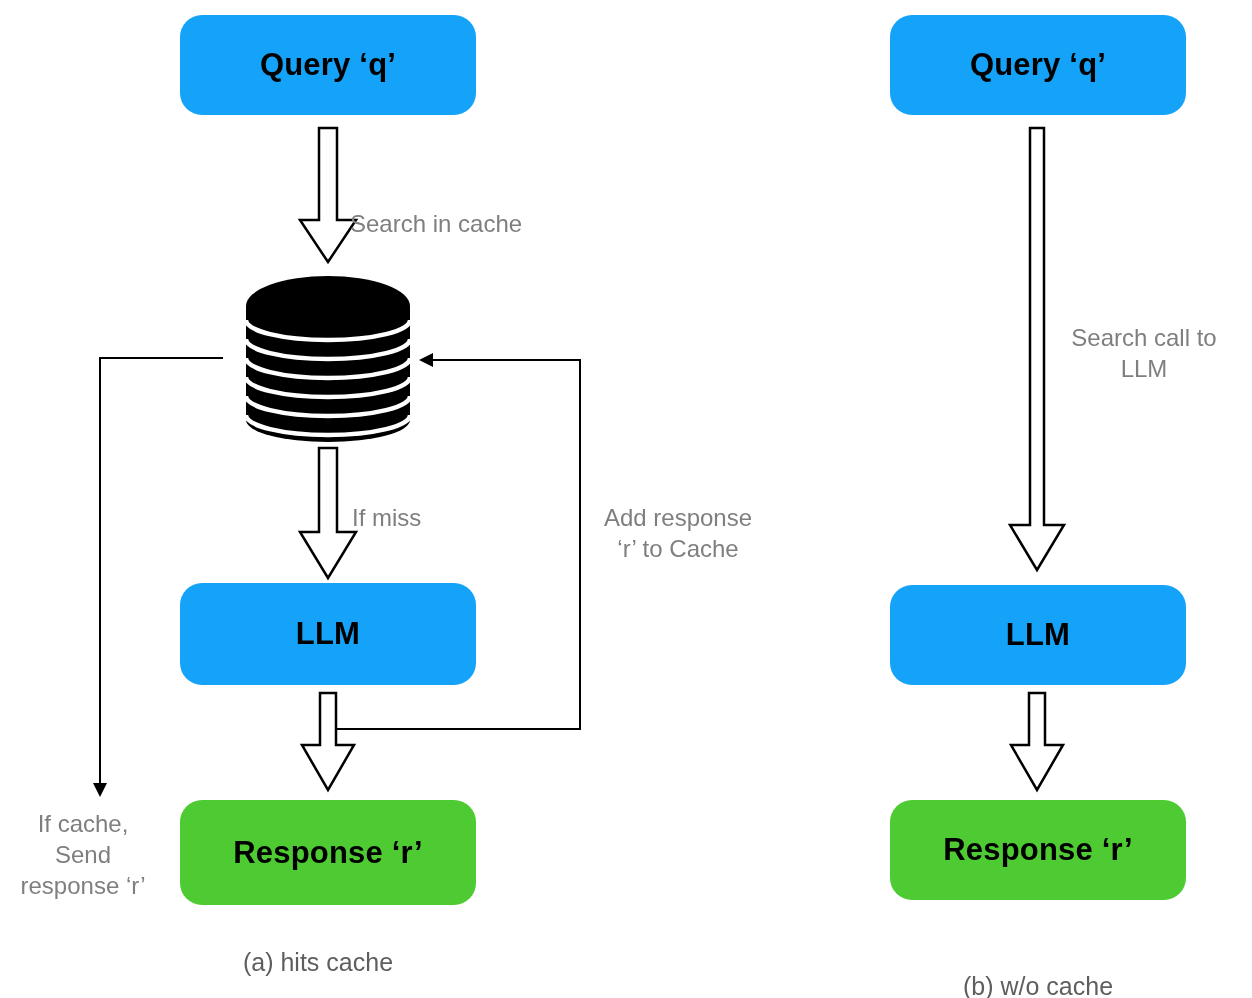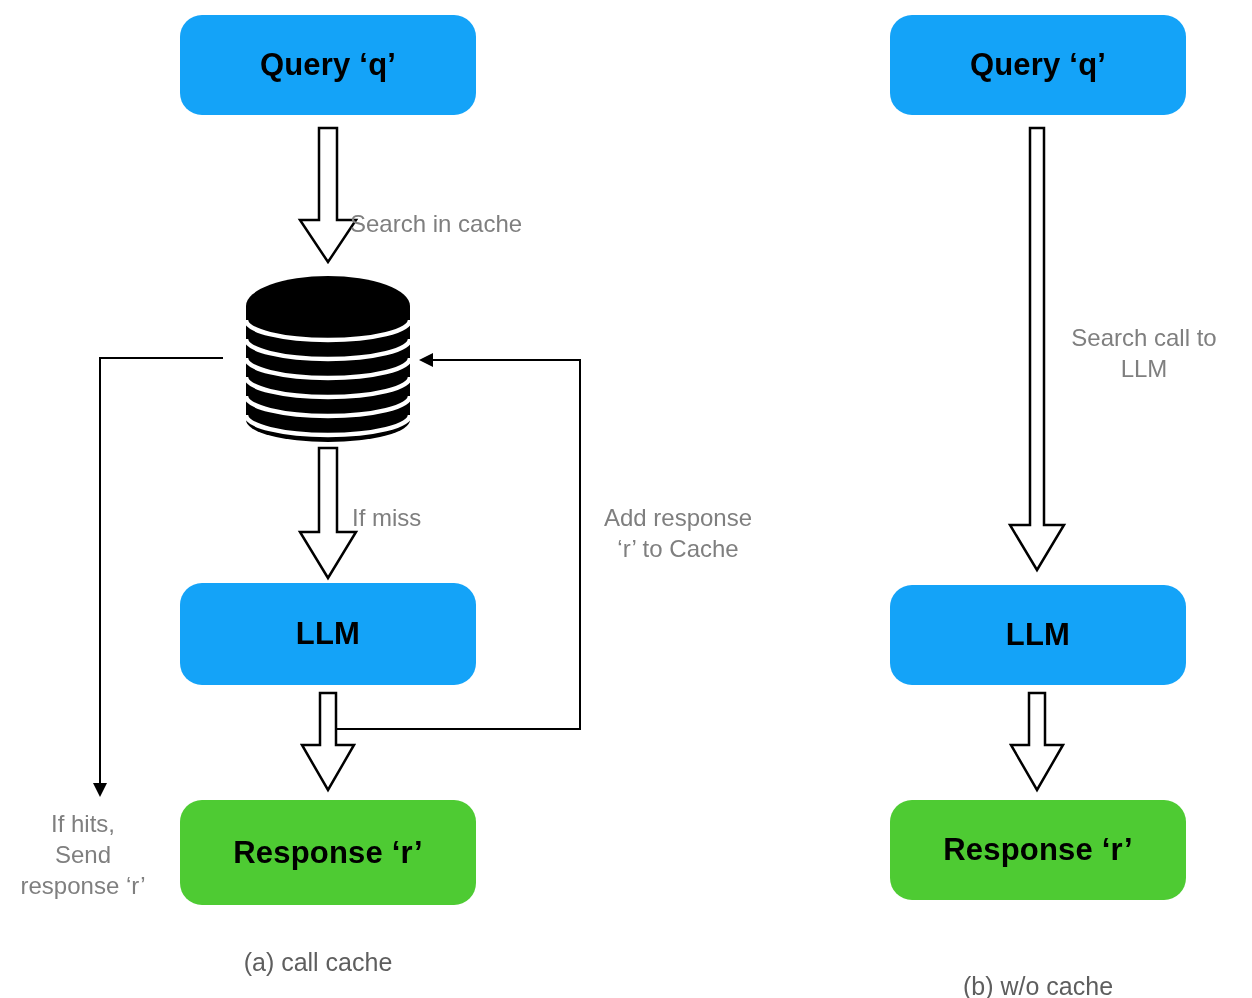--- a/index.html
+++ b/index.html
@@ -104,30 +104,30 @@
   <div class="edge-label centered" style="left:588px;top:502px;width:180px;">
     <div>Add response</div>
     <div>‘r’ to Cache</div>
   </div>
 
   <div class="node node-blue" style="left:180px;top:583px;width:296px;height:102px;">
     <span>LLM</span>
   </div>
 
   <div class="edge-label centered" style="left:3px;top:808px;width:160px;">
-    <div>If hits,</div>
+    <div>If cache,</div>
     <div>Send</div>
     <div>response ‘r’</div>
   </div>
 
   <div class="node node-green" style="left:180px;top:800px;width:296px;height:105px;">
     <span>Response ‘r’</span>
   </div>
 
-  <div class="caption" style="left:170px;top:948px;">(a) call cache</div>
+  <div class="caption" style="left:170px;top:948px;">(a) hits cache</div>
 
   <div class="node node-blue" style="left:890px;top:15px;width:296px;height:100px;">
     <span>Query ‘q’</span>
   </div>
 
   <div class="edge-label centered" style="left:1054px;top:322px;width:180px;">
     <div>Search call to</div>
     <div>LLM</div>
   </div>
 

